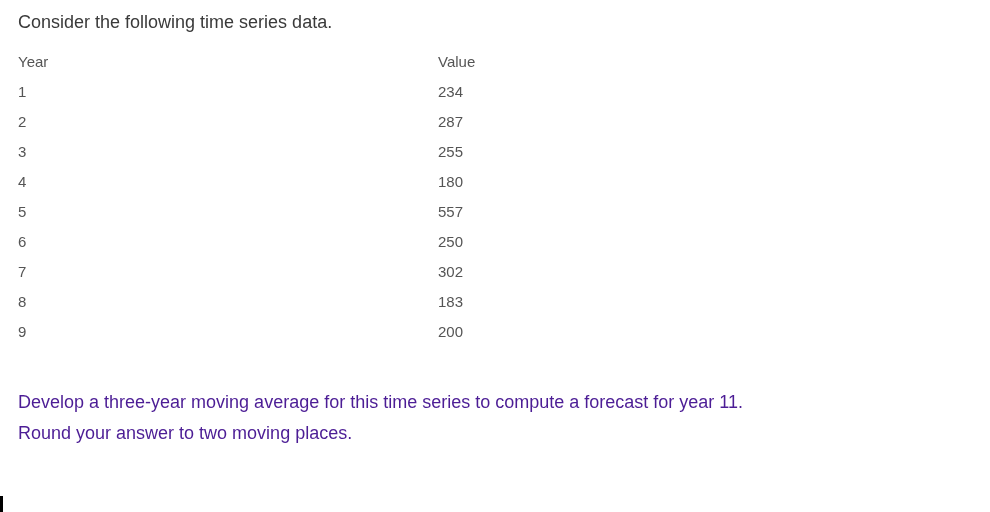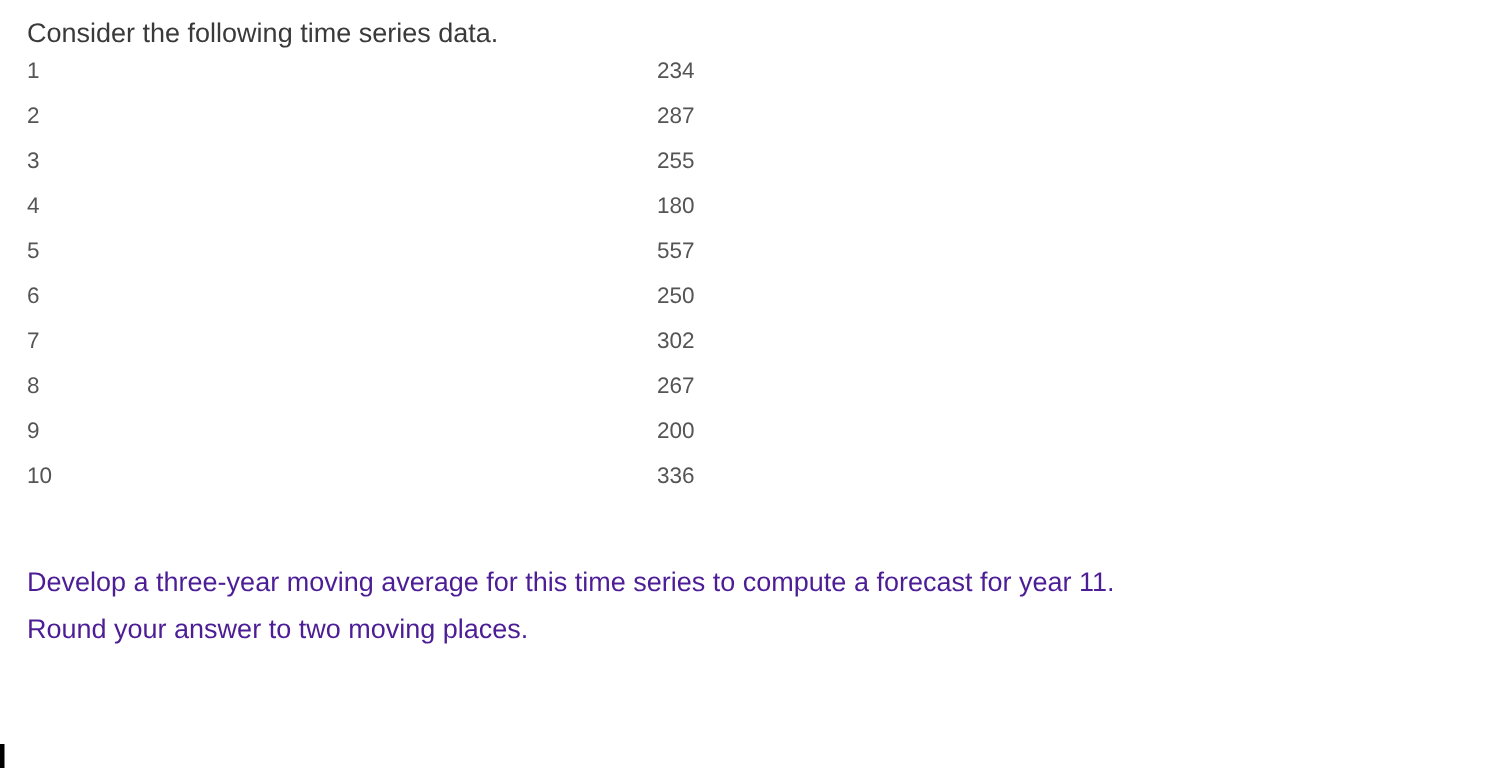--- a/index.html
+++ b/index.html
@@ -12,20 +12,21 @@
       background: #ffffff;
       width: 990px;
       height: 512px;
       padding: 12px 18px;
       color: #4a4a4a;
       position: relative;
     }
     .intro {
       font-size: 18px;
       color: #3a3a3a;
+      margin-bottom: 14px;
       font-weight: 400;
     }
     .data-table {
       display: table;
       border-collapse: collapse;
       margin-bottom: 40px;
     }
     .row {
       display: table-row;
     }
@@ -61,20 +62,24 @@
       height: 16px;
       background: #000;
     }
   </style>
 </head>
 <body>
 
 <div class="intro">Consider the following time series data.</div>
 
 <div class="data-table">
+  <div class="row header">
+    <div class="cell col-year">Year</div>
+    <div class="cell col-value">Value</div>
+  </div>
   <div class="row">
     <div class="cell col-year">1</div>
     <div class="cell col-value">234</div>
   </div>
   <div class="row">
     <div class="cell col-year">2</div>
     <div class="cell col-value">287</div>
   </div>
   <div class="row">
     <div class="cell col-year">3</div>
@@ -91,29 +96,25 @@
   <div class="row">
     <div class="cell col-year">6</div>
     <div class="cell col-value">250</div>
   </div>
   <div class="row">
     <div class="cell col-year">7</div>
     <div class="cell col-value">302</div>
   </div>
   <div class="row">
     <div class="cell col-year">8</div>
-    <div class="cell col-value">267</div>
+    <div class="cell col-value">183</div>
   </div>
   <div class="row">
     <div class="cell col-year">9</div>
     <div class="cell col-value">200</div>
-  </div>
-  <div class="row">
-    <div class="cell col-year">10</div>
-    <div class="cell col-value">336</div>
   </div>
 </div>
 
 <div class="question">
   <span>Develop a three-year moving average for this time series to compute a forecast for year 11.</span><br>
   <span>Round your answer to two moving places.</span>
 </div>
 
 <div class="cursor"></div>
 

